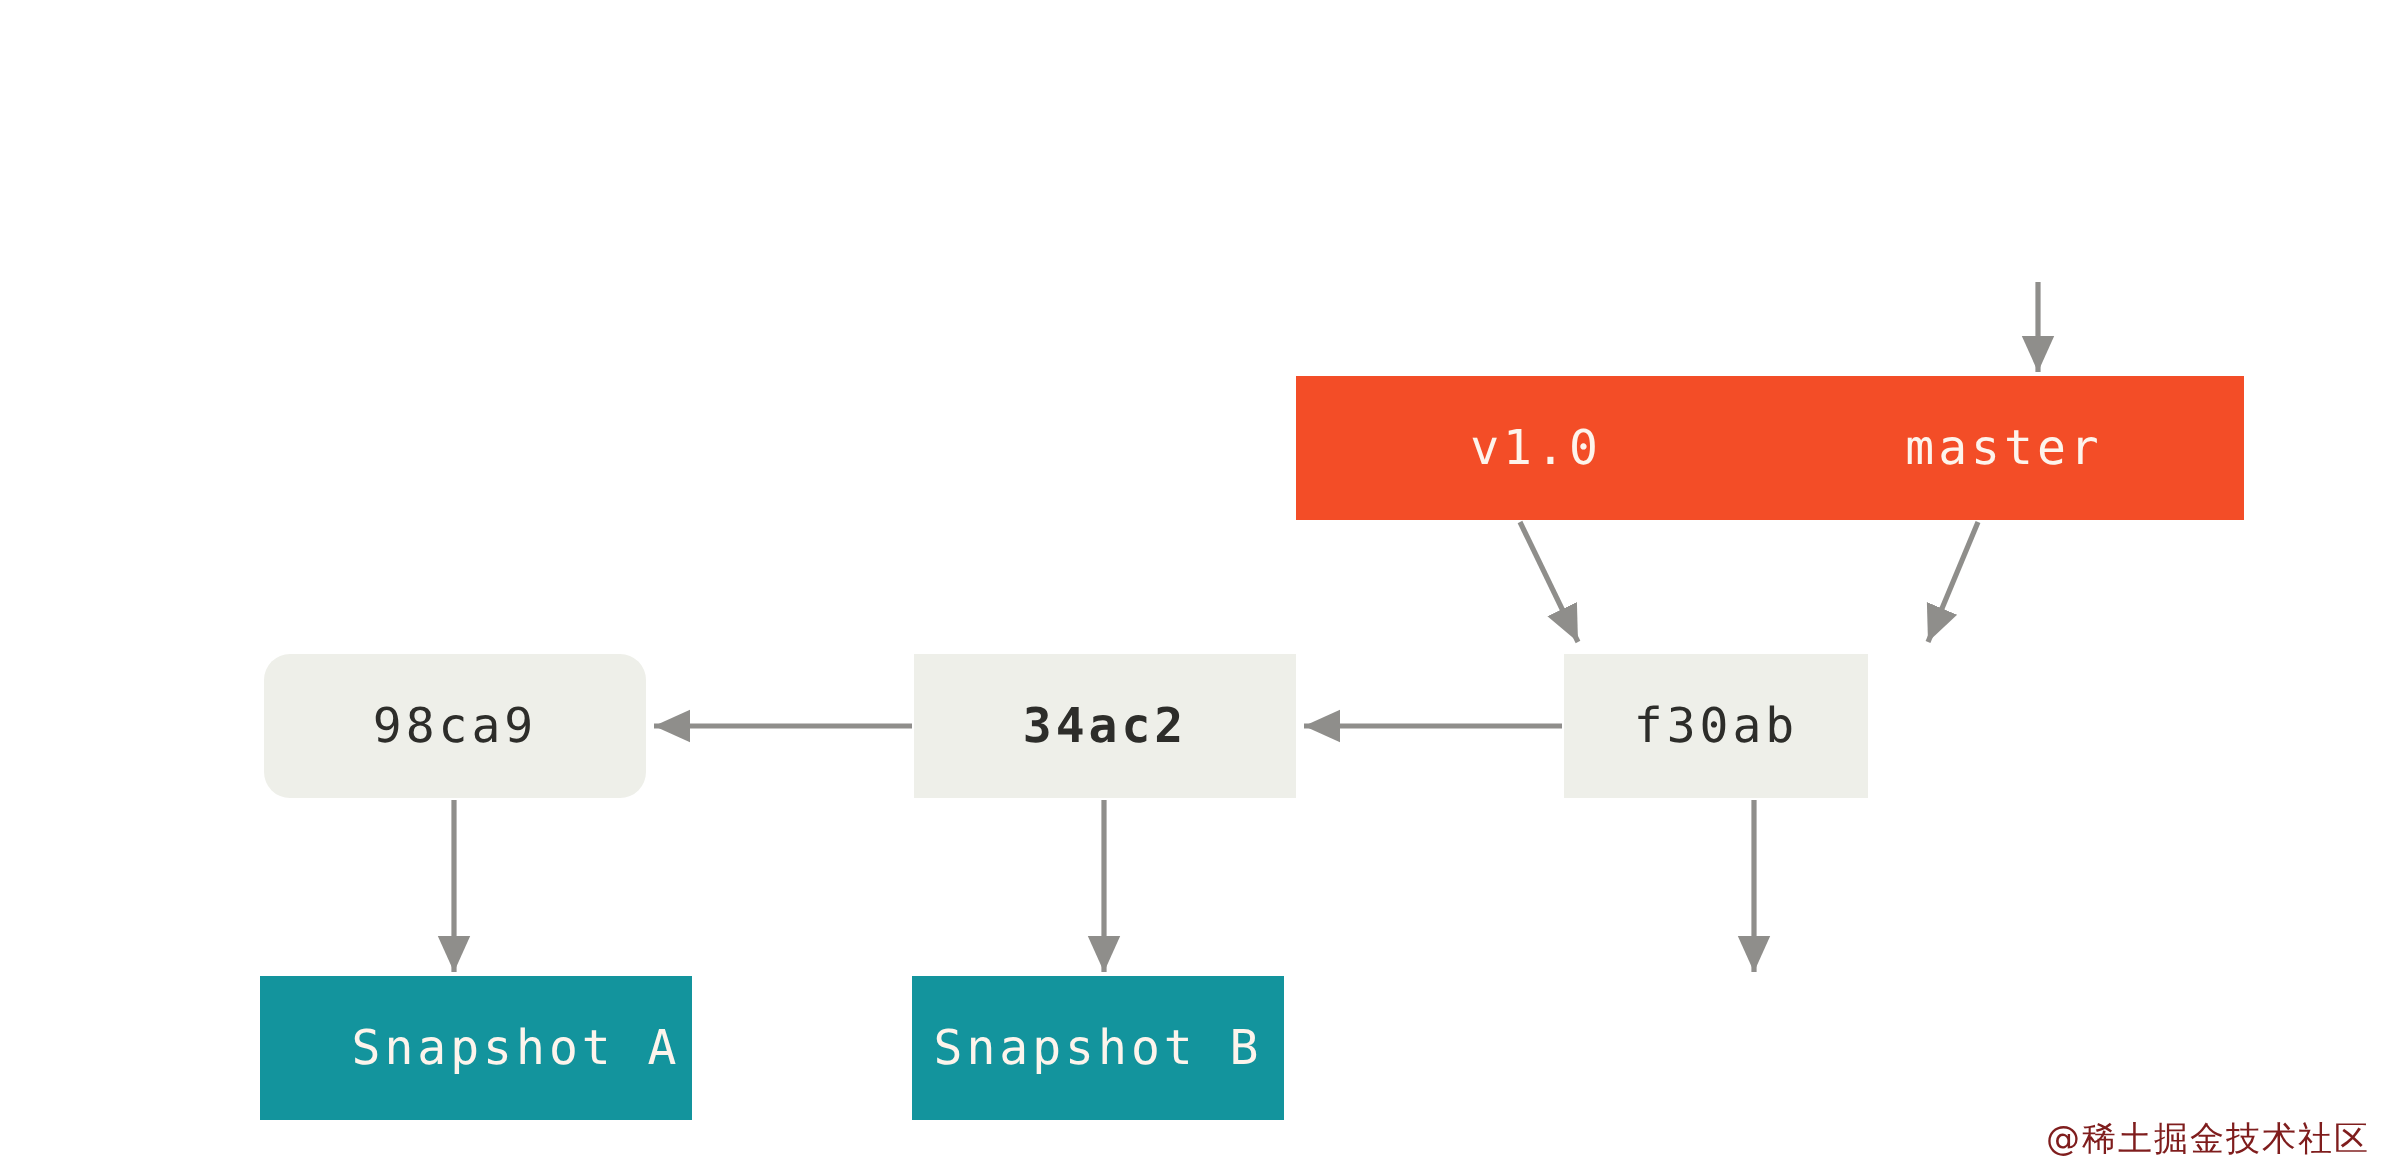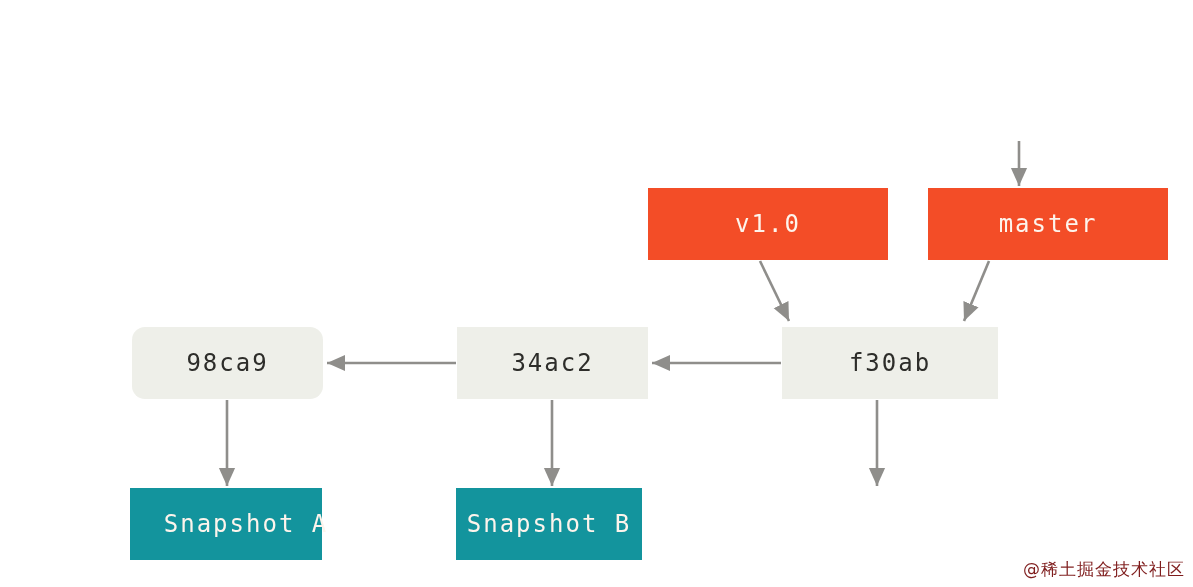--- a/index.html
+++ b/index.html
@@ -13,25 +13,25 @@
     position:absolute; height:72px;
     display:flex; align-items:center; justify-content:center;
     font-size:24px; letter-spacing:2px; white-space:pre;
   }
   .node.light-text { color:#fdf4ec; }
   .node.dark-text  { color:#2d2d2a; }
 
   
   .n-head   { left:898px; top:67px;  width:242px; background:#c9a104; }
   .n-v10    { left:648px; top:188px; width:240px; background:#f34d27; }
-  .n-master { left:928px; top:188px; width:240px; background:#f34d27; }
+  .n-master { left:882px; top:188px; width:240px; background:#f34d27; }
   .n-98ca9  { left:132px; top:327px; width:191px; background:#eeefe9; }
   .n-34ac2  { left:457px; top:327px; width:191px; background:#eeefe9; }
-  .n-f30ab  { left:782px; top:327px; width:216px; background:#eeefe9; }
-  .n-snapa  { left:130px; top:488px; width:192px; background:#13949d;padding-left:40px; }
+  .n-f30ab  { left:782px; top:327px; width:152px; background:#eeefe9; }
+  .n-snapa  { left:130px; top:488px; width:216px; background:#13949d;padding-left:40px; }
   .n-snapb  { left:456px; top:488px; width:186px; background:#13949d; }
   .n-snapc  { left:781px; top:488px; width:194px; background:#13949d; }
 
   .edges { position:absolute; left:0; top:0; pointer-events:none; }
 
   .watermark {
     position:absolute; right:8px; bottom:6px;
     font-family:"DejaVu Sans","Liberation Sans",sans-serif;
     font-size:17px; color:#7f1d1d; letter-spacing:1px;
   }
@@ -59,21 +59,21 @@
     </g>
   </svg>
 
 
   <div class="node light-text n-v10" style="background-color: rgb(243, 77, 39);">v1.0</div>
 
   <div class="node light-text n-master" style="background-color: rgb(243, 77, 39);">master</div>
 
   <div class="node dark-text n-98ca9" style="background-color: rgb(238, 239, 233); border-radius: 13px;">98ca9</div>
 
-  <div class="node dark-text n-34ac2" style="background-color: rgb(238, 239, 233);">34ac2</div>
+  <div class="node dark-text n-34ac2" style="background-color: rgb(238, 239, 233); font-weight: bold;">34ac2</div>
 
   <div class="node dark-text n-f30ab" style="background-color: rgb(238, 239, 233);">f30ab</div>
 
   <div class="node light-text n-snapa" style="background-color: rgb(19, 148, 157);">Snapshot A</div>
 
   <div class="node light-text n-snapb" style="background-color: rgb(19, 148, 157);">Snapshot B</div>
 
 
   <div class="watermark">@稀土掘金技术社区</div>
 

